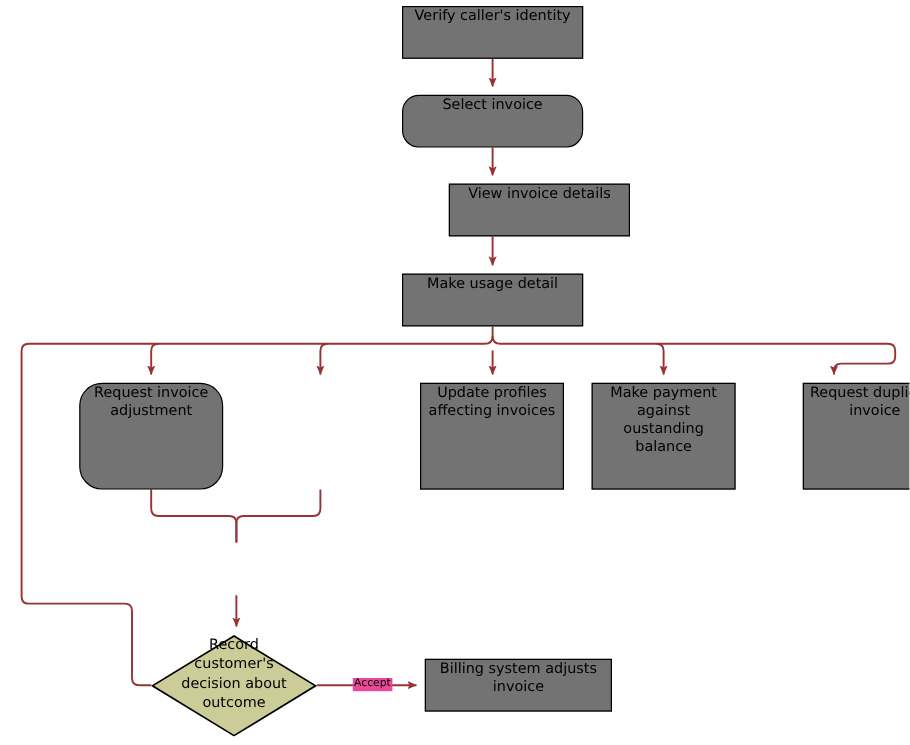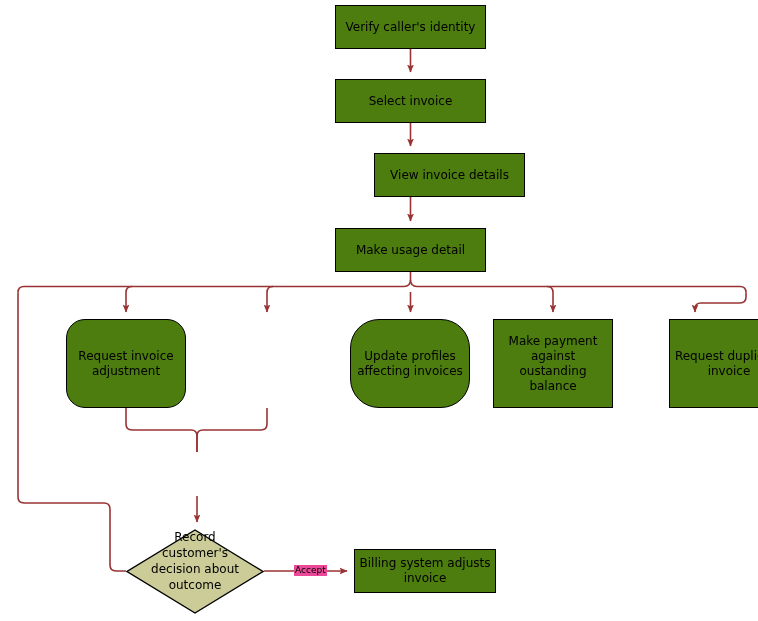--- a/index.html
+++ b/index.html
@@ -23,23 +23,22 @@
     left: 0;
     top: 0;
     width: 758px;
     height: 621px;
     pointer-events: none;
   }
   .node {
     position: absolute;
     box-sizing: border-box;
     border: 1px solid #000000;
-    background: #4d7c0f;
+    background: #737373;
     display: flex;
-    align-items: center;
     justify-content: center;
     text-align: center;
     color: #000000;
     font-size: 12px;
     line-height: 15px;
     font-family: "DejaVu Sans", sans-serif;
     z-index: 3;
   }
   .node-label {
     display: block;
@@ -121,39 +120,39 @@
 
       <path d="M264,571 L347,571" marker-end="url(#arrow)"></path>
 
     </g>
   </svg>
 
   <div class="node" style="left:335px; top:5px; width:151px; height:44px;">
     <span class="node-label">Verify caller's identity</span>
   </div>
 
-  <div class="node" style="left:335px; top:79px; width:151px; height:44px;">
+  <div class="node" style="left:335px; top:79px; width:151px; height:44px;border-radius:14px;">
     <span class="node-label">Select invoice</span>
   </div>
 
   <div class="node" style="left:335px; top:153px; width:151px; height:44px;margin-left:39px;">
     <span class="node-label">View invoice details</span>
   </div>
 
   <div class="node" style="left:335px; top:228px; width:151px; height:44px;">
     <span class="node-label">Make usage detail</span>
   </div>
 
   <div class="node" style="left:66px; top:319px; width:120px; height:89px;border-radius:19px;">
     <span class="node-label">Request invoice
 adjustment</span>
   </div>
 
 
-  <div class="node" style="left:350px; top:319px; width:120px; height:89px;border-radius:29px;">
+  <div class="node" style="left:350px; top:319px; width:120px; height:89px;">
     <span class="node-label">Update profiles
 affecting invoices</span>
   </div>
 
   <div class="node" style="left:493px; top:319px; width:120px; height:89px;">
     <span class="node-label">Make payment
 against
 oustanding
 balance</span>
   </div>
@@ -167,20 +166,20 @@
   <div class="decision" style="left:126px; top:529px; width:138px; height:85px;">
     <svg width="138" height="85" viewBox="0 0 138 85">
       <polygon points="69,1 137,42.5 69,84 1,42.5" fill="#cccc99" stroke="#000000" stroke-width="1.4"></polygon>
     </svg>
     <span class="decision-label">Record
 customer's
 decision about
 outcome</span>
   </div>
 
-  <div class="node" style="left:354px; top:549px; width:142px; height:44px;">
+  <div class="node" style="left:354px; top:549px; width:156px; height:44px;">
     <span class="node-label">Billing system adjusts
 invoice</span>
   </div>
 
   <span class="edge-label" style="left:294px; top:565px;">Accept</span>
 
 </div>
 
 </body></html>

